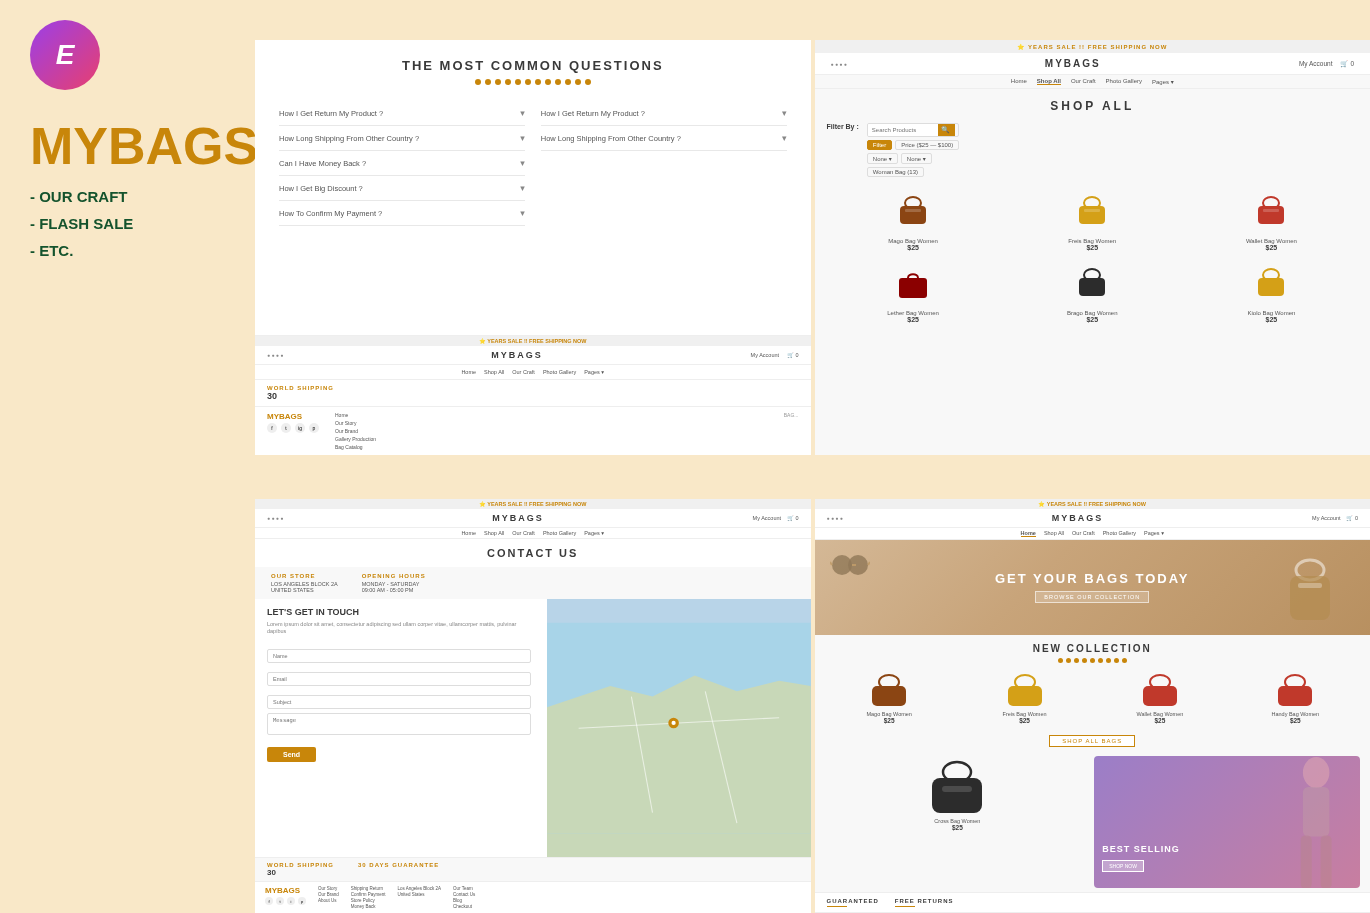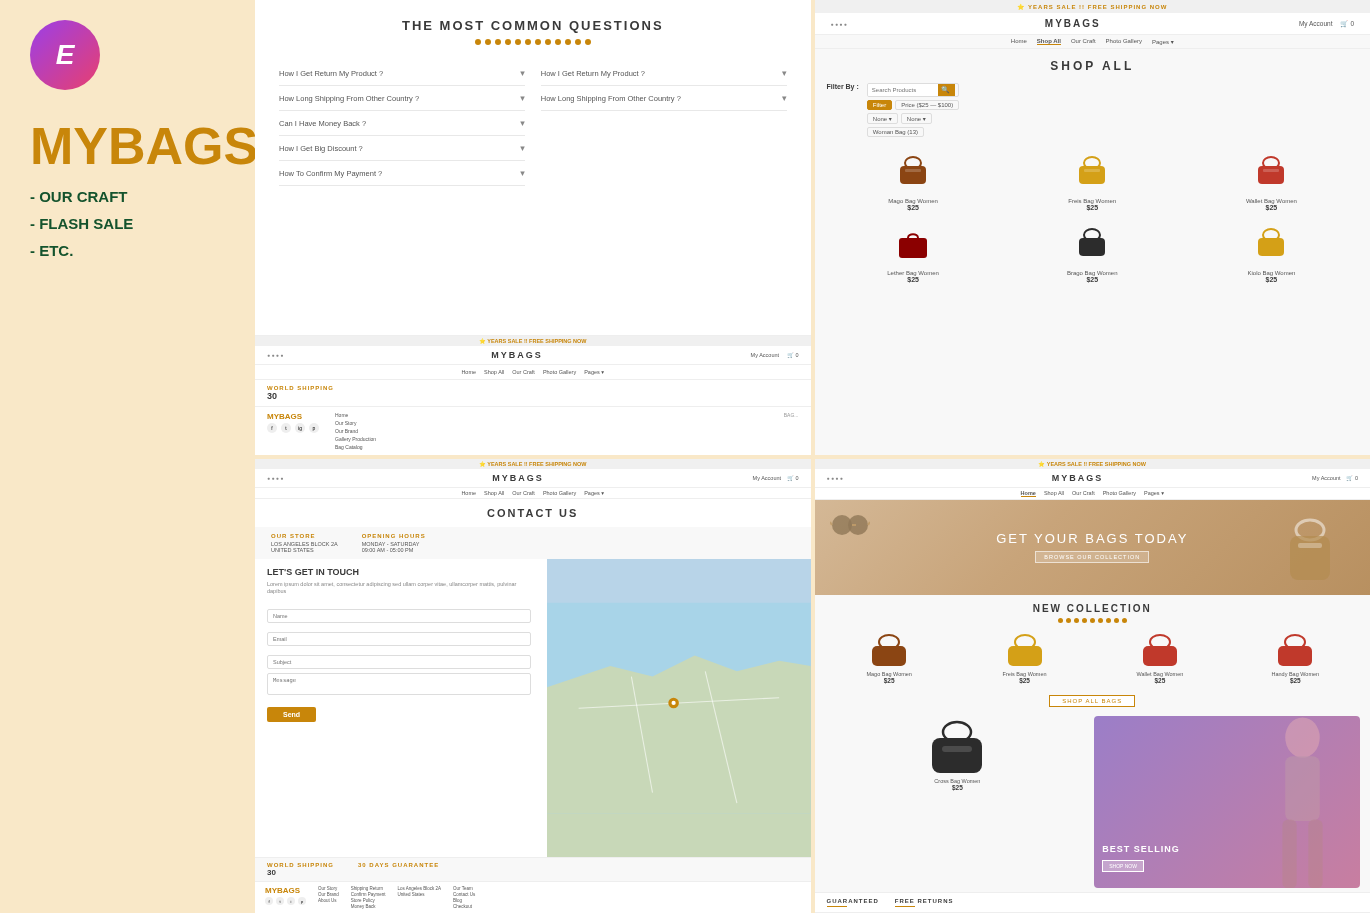--- a/index.html
+++ b/index.html
@@ -78,20 +78,21 @@
       grid-template-rows: 1fr 1fr;
       gap: 4px;
       overflow: hidden;
     }
 
     
     .quad {
       position: relative;
       overflow: hidden;
       background: white;
+      margin-top: 40px;
     }
 
     
     .quad-faq {
       background: #fff;
       padding: 0;
       display: flex;
       flex-direction: column;
     }
 
@@ -457,21 +458,21 @@
     .hero-overlay {
       position: absolute;
       top: 0; left: 0; right: 0; bottom: 0;
       display: flex;
       flex-direction: column;
       align-items: center;
       justify-content: center;
     }
     .hero-title {
       font-size: 13px;
-      font-weight: 400;
+      font-weight: 700;
       color: white;
       letter-spacing: 2px;
       text-align: center;
     }
     .hero-btn {
       margin-top: 5px;
       background: rgba(255,255,255,0.2);
       border: 1px solid rgba(255,255,255,0.6);
       color: white;
       font-size: 5.5px;

